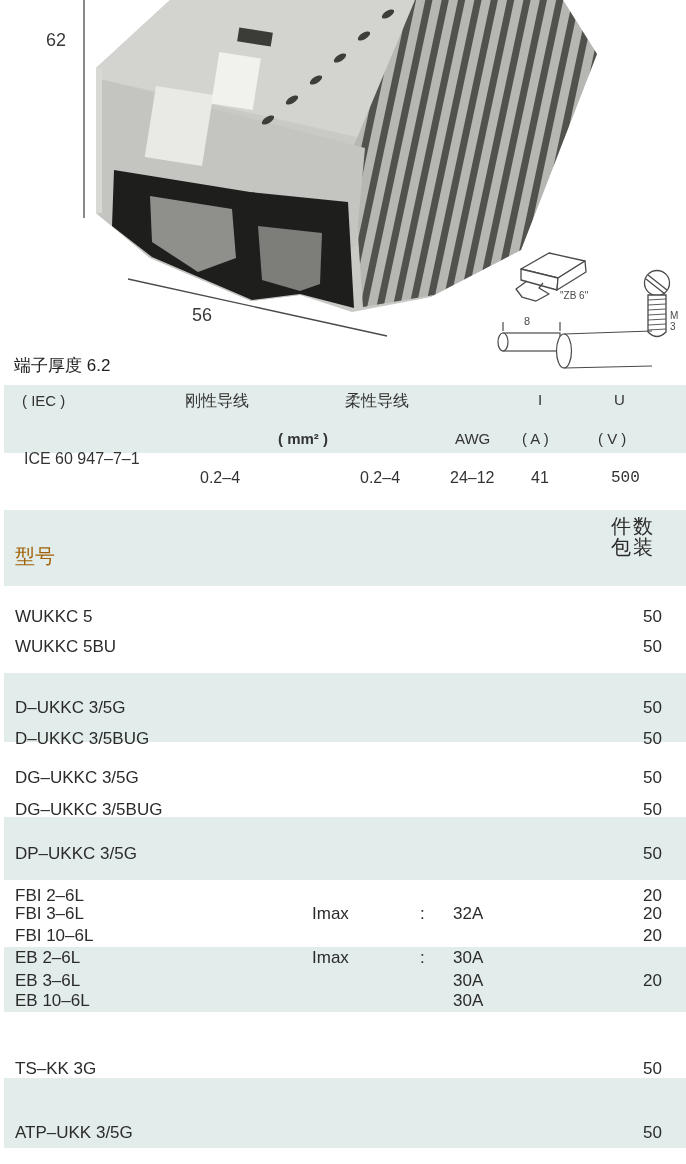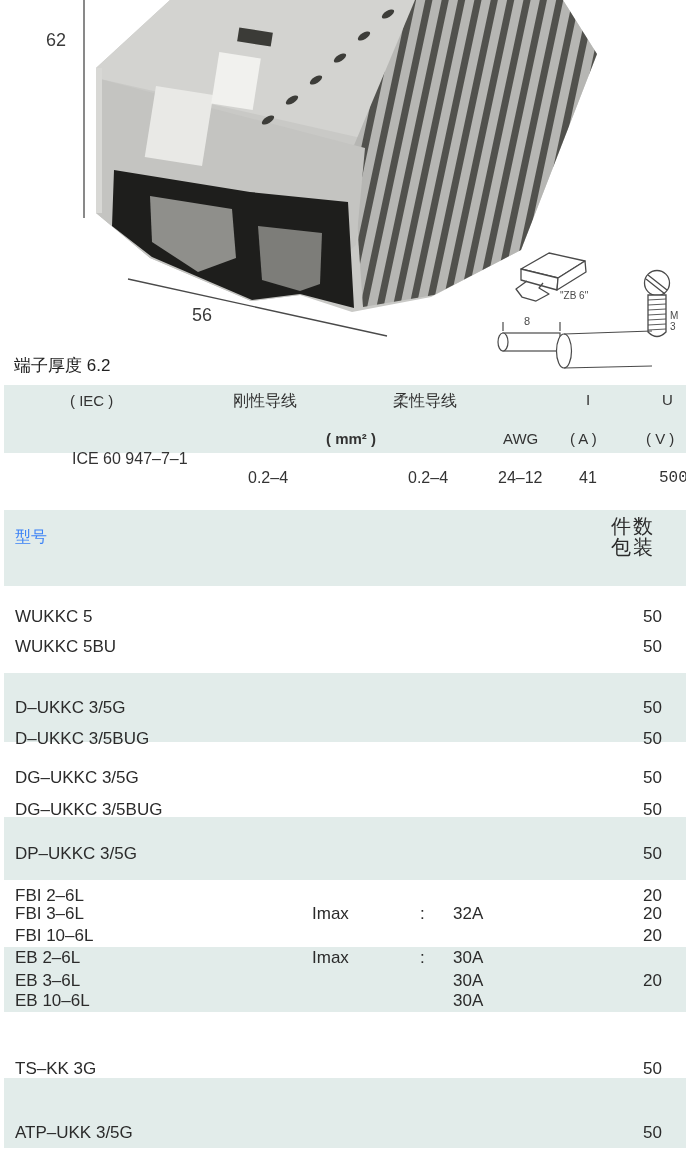--- a/index.html
+++ b/index.html
@@ -4,30 +4,30 @@
 <style>
   html,body{margin:0;padding:0;background:#ffffff;}
   #page{position:relative;width:686px;height:1151px;background:#ffffff;overflow:hidden;
         font-family:"Liberation Sans", sans-serif;color:#2d2d2d;}
   .abs{position:absolute;}
   .band{position:absolute;left:4px;width:682px;background:#e2ecea;}
   .dimlabel{position:absolute;font-size:18px;color:#3a3a3a;}
   .smalllabel{position:absolute;font-size:10px;color:#4a4a4a;}
   .title{position:absolute;font-size:26px;font-weight:500;letter-spacing:.5px;color:#1c1c1c;}
   .thick{position:absolute;font-size:17px;color:#222;}
-  .spec{position:absolute;font-size:16px;color:#333;white-space:nowrap;margin-left:48px;}
+  .spec{position:absolute;font-size:16px;color:#333;white-space:nowrap;}
   .spec.lat{font-size:15px;}
   .spec.b{font-weight:700;}
   .prow{position:absolute;left:0;width:686px;height:20px;font-size:17px;color:#2b2b2b;}
   .prow .model{position:absolute;left:15px;white-space:nowrap;}
   .prow .note-l{position:absolute;left:312px;}
   .prow .note-c{position:absolute;left:420px;}
   .prow .note-v{position:absolute;left:453px;}
   .prow .qty{position:absolute;left:580px;width:82px;text-align:right;}
-  .listhead{position:absolute;font-size:16px;color:#3b82f6;}
+  .listhead{position:absolute;font-size:20px;color:#a16207;margin-top:16px;}
   .qtyhead{position:absolute;left:611px;top:516px;font-size:20px;line-height:21px;letter-spacing:2px;color:#2b2b2b;}
 </style>
 </head>
 <body>
 
 <div id="page">
 
   <svg class="abs" style="left:0;top:0;" width="686" height="400" viewBox="0 0 686 400">
     <defs>
       <pattern id="fins" patternUnits="userSpaceOnUse" width="16" height="16" patternTransform="rotate(12)">

